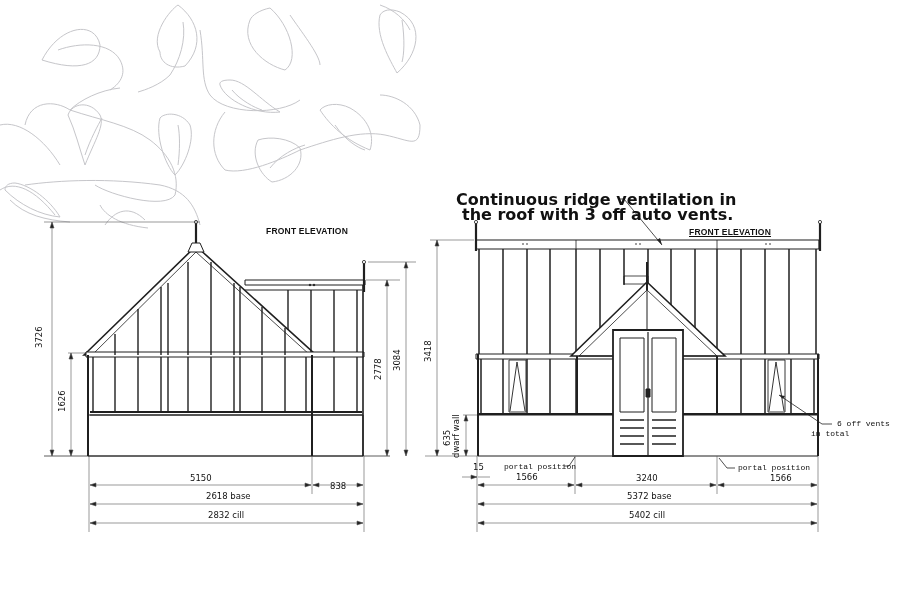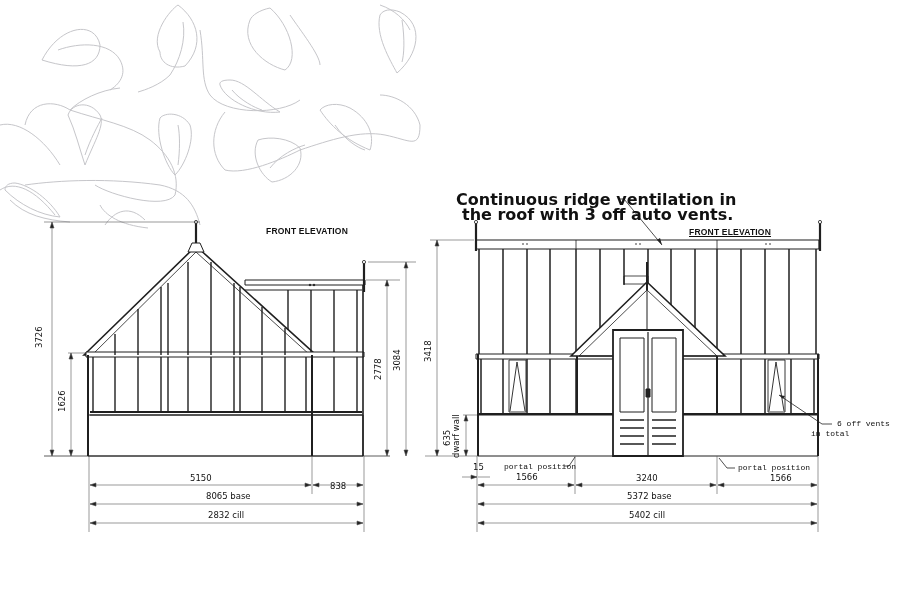--- a/index.html
+++ b/index.html
@@ -315,21 +315,21 @@
 <div class="lbl title" style="left:266px;top:227px;">FRONT ELEVATION</div>
 <div class="lbl title" style="left:689px;top:228px;text-decoration:underline;">FRONT ELEVATION</div>
 
 <div class="lbl dim vert" style="left:35px;top:348px;">3726</div>
 <div class="lbl dim vert" style="left:58px;top:412px;">1626</div>
 <div class="lbl dim vert" style="left:374px;top:380px;">2778</div>
 <div class="lbl dim vert" style="left:393px;top:371px;">3084</div>
 
 <div class="lbl dim" style="left:190px;top:474px;">5150</div>
 <div class="lbl dim" style="left:330px;top:474px;margin-top:8px;">838</div>
-<div class="lbl dim" style="left:206px;top:492px;">8065 base</div>
+<div class="lbl dim" style="left:206px;top:492px;">2618 base</div>
 <div class="lbl dim" style="left:208px;top:511px;">2832 cill</div>
 
 <div class="lbl dim vert" style="left:424px;top:362px;">3418</div>
 <div class="lbl dim vert" style="left:443px;top:446px;">635</div>
 <div class="lbl dim vert" style="left:452px;top:458px;">dwarf wall</div>
 
 <div class="lbl dim" style="left:473px;top:463px;">15</div>
 <div class="lbl dim" style="left:516px;top:473px;">1566</div>
 <div class="lbl dim" style="left:636px;top:474px;">3240</div>
 <div class="lbl dim" style="left:770px;top:474px;">1566</div>

